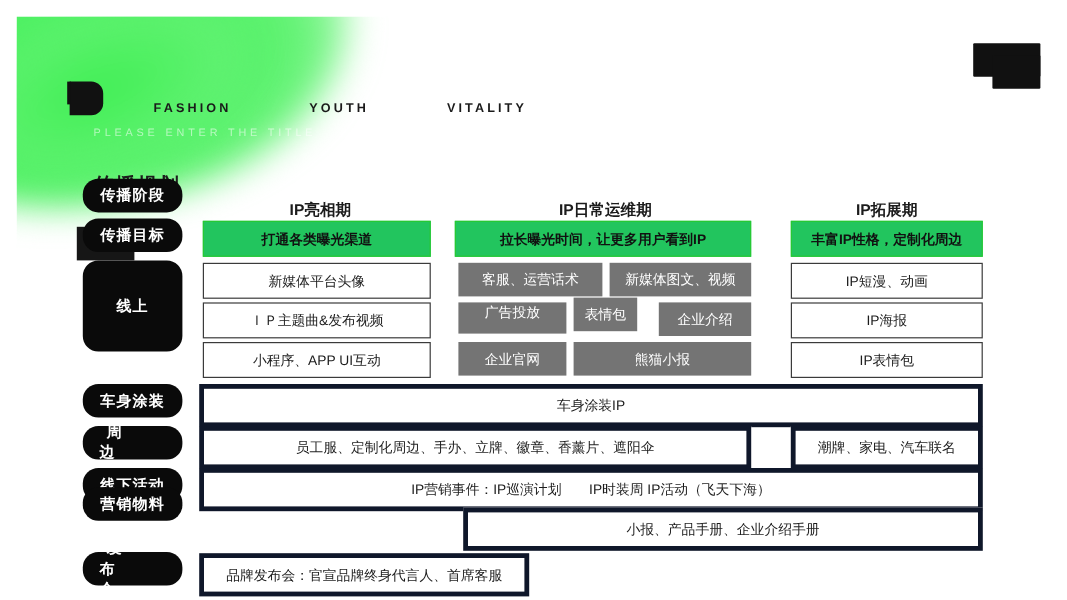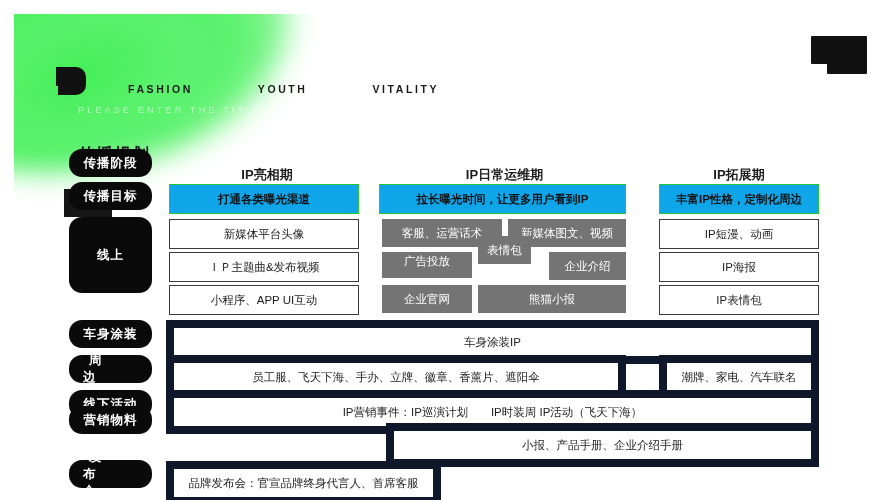--- a/index.html
+++ b/index.html
@@ -96,29 +96,29 @@
 
   
   .cell{
     position:absolute;
     display:flex; align-items:center; justify-content:center;
     font-size:11.5px; color:#1c1c1c; text-align:center;
     white-space:nowrap;
   }
   .cell.white{ background:#ffffff; border:1px solid #3b3b3b; }
   .cell.green{
-    background:#0ea5e9; border:1px solid #26c934;
+    background:#22c55e; border:1px solid #26c934;
     font-weight:bold; color:#111;
   }
   .cell.gray{
     background:#747474; color:#ffffff; border:none;
     font-weight:normal;
   }
   .cell.gborder{
-    background:#ffffff; border:8px solid #0f172a; color:#1c1c1c;
+    background:#ffffff; border:4px solid #0f172a; color:#1c1c1c;
   }
   .cell.clip{ overflow:hidden; align-items:flex-start; padding-top:3px; line-height:1.15; white-space:normal; }
 
   .colhead{
     position:absolute; font-size:13px; color:#1c1c1c;
     font-weight:bold; text-align:center;
   }
 </style>
 </head>
 <body>
@@ -168,35 +168,35 @@
   <div class="lbl tall" style="top:73px;">线上</div>
 
   <div class="cell white" style="left:155px; top:75px; width:190px; height:27px;">新媒体平台头像</div>
   <div class="cell white" style="left:155px; top:108px; width:190px; height:27px;">ＩＰ主题曲&amp;发布视频</div>
   <div class="cell white" style="left:155px; top:141px; width:190px; height:27px;">小程序、APP UI互动</div>
 
   <div class="cell gray" style="left:368px; top:75px; width:120px; height:26px;">客服、运营话术</div>
   <div class="cell gray" style="left:494px; top:75px; width:118px; height:26px;">新媒体图文、视频</div>
 
   <div class="cell gray clip" style="left:368px; top:108px; width:90px; height:26px;">广告投放</div>
-  <div class="cell gray" style="left:464px; top:92px; width:53px; height:26px;">表情包</div>
+  <div class="cell gray" style="left:464px; top:104px; width:53px; height:26px;">表情包</div>
   <div class="cell gray" style="left:535px; top:108px; width:77px; height:26px;">企业介绍</div>
 
   <div class="cell gray" style="left:368px; top:141px; width:90px; height:26px;">企业官网</div>
   <div class="cell gray" style="left:464px; top:141px; width:148px; height:26px;">熊猫小报</div>
 
   <div class="cell white" style="left:645px; top:75px; width:160px; height:27px;">IP短漫、动画</div>
   <div class="cell white" style="left:645px; top:108px; width:160px; height:27px;">IP海报</div>
   <div class="cell white" style="left:645px; top:141px; width:160px; height:27px;">IP表情包</div>
 
   <div class="lbl" style="top:176px;">车身涂装</div>
   <div class="cell gborder" style="left:152px; top:176px; width:653px; height:27px;">车身涂装IP</div>
 
   <div class="lbl sp" style="top:211px;">周　边</div>
-  <div class="cell gborder" style="left:152px; top:211px; width:460px; height:27px;">员工服、飞天下海、手办、立牌、徽章、香薰片、遮阳伞</div>
+  <div class="cell gborder" style="left:152px; top:211px; width:460px; height:27px;">员工服、定制化周边、手办、立牌、徽章、香薰片、遮阳伞</div>
   <div class="cell gborder" style="left:645px; top:211px; width:160px; height:27px;">潮牌、家电、汽车联名</div>
 
   <div class="lbl" style="top:246px;">线下活动</div>
   <div class="cell gborder" style="left:152px; top:246px; width:653px; height:27px;">IP营销事件：IP巡演计划　　IP时装周 IP活动（飞天下海）</div>
 
   <div class="lbl" style="top:262px;">营销物料</div>
   <div class="cell gborder" style="left:372px; top:279px; width:433px; height:27px;">小报、产品手册、企业介绍手册</div>
 
   <div class="lbl sp" style="top:316px;">发　布　会</div>
   <div class="cell gborder" style="left:152px; top:317px; width:275px; height:27px;">品牌发布会：官宣品牌终身代言人、首席客服</div>

